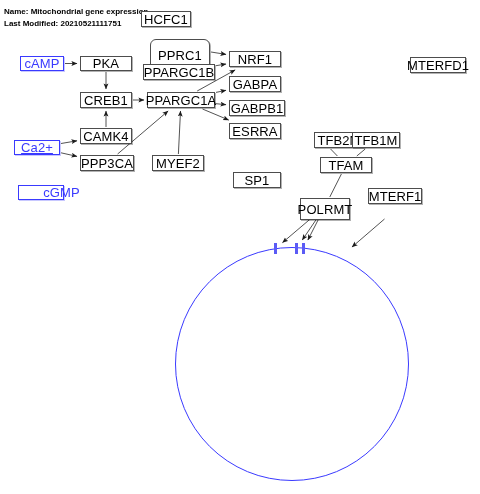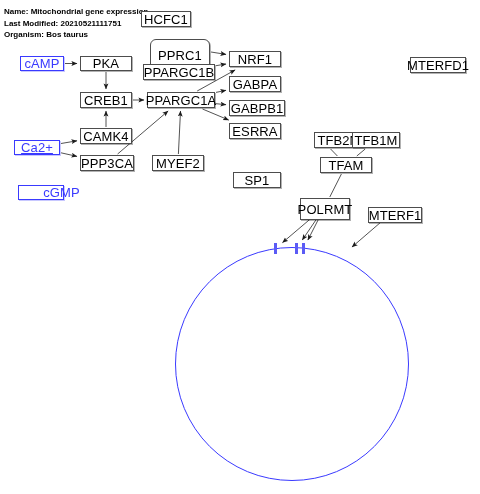--- a/index.html
+++ b/index.html
@@ -72,21 +72,20 @@
   }
 </style>
 </head>
 <body>
 
 <div id="canvas">
 
   <div id="header">
     <div>Name: Mitochondrial gene expression</div>
     <div>Last Modified: 20210521111751</div>
-    <div>Organism: Bos taurus</div>
   </div>
 
   <svg id="edge-layer" viewBox="0 0 480 494">
     <defs>
       <marker id="arrowhead" markerWidth="7" markerHeight="7" refX="6.2" refY="3" orient="auto" markerUnits="strokeWidth">
         <path d="M0,0.3 L6.6,3 L0,5.7 L1.4,3 Z" fill="#1b1b1b"></path>
       </marker>
     </defs>
     <g id="edges-group" stroke="#3f3f3f" stroke-width="0.9" fill="none">
         <line x1="65.0" y1="63.5" x2="77.0" y2="63.5" marker-end="url(#arrowhead)"></line>
@@ -173,21 +172,21 @@
       </div>
       <div class="node" style="left: 352px; top: 132px; width: 48px; height: 16px;">
         <span>TFB1M</span>
       </div>
       <div class="node" style="left: 320px; top: 157px; width: 52px; height: 16px;">
         <span>TFAM</span>
       </div>
       <div class="node" style="left: 300px; top: 198px; width: 50px; height: 22px;">
         <span>POLRMT</span>
       </div>
-      <div class="node" style="left: 368px; top: 207px; width: 54px; height: 16px;">
+      <div class="node" style="left: 368px; top: 188px; width: 54px; height: 16px;">
         <span>MTERF1</span>
       </div>
     </div>
 
   <div class="genome-circle" id="genome" style="left: 175px; top: 247px; width: 234px; height: 234px;"></div>
   <div id="sites-layer">
       <div class="site" style="left: 274px; top: 243px; width: 3px; height: 11px;"></div>
       <div class="site" style="left: 295px; top: 243px; width: 3px; height: 11px;"></div>
       <div class="site" style="left: 302px; top: 243px; width: 3px; height: 11px;"></div>
     </div>

